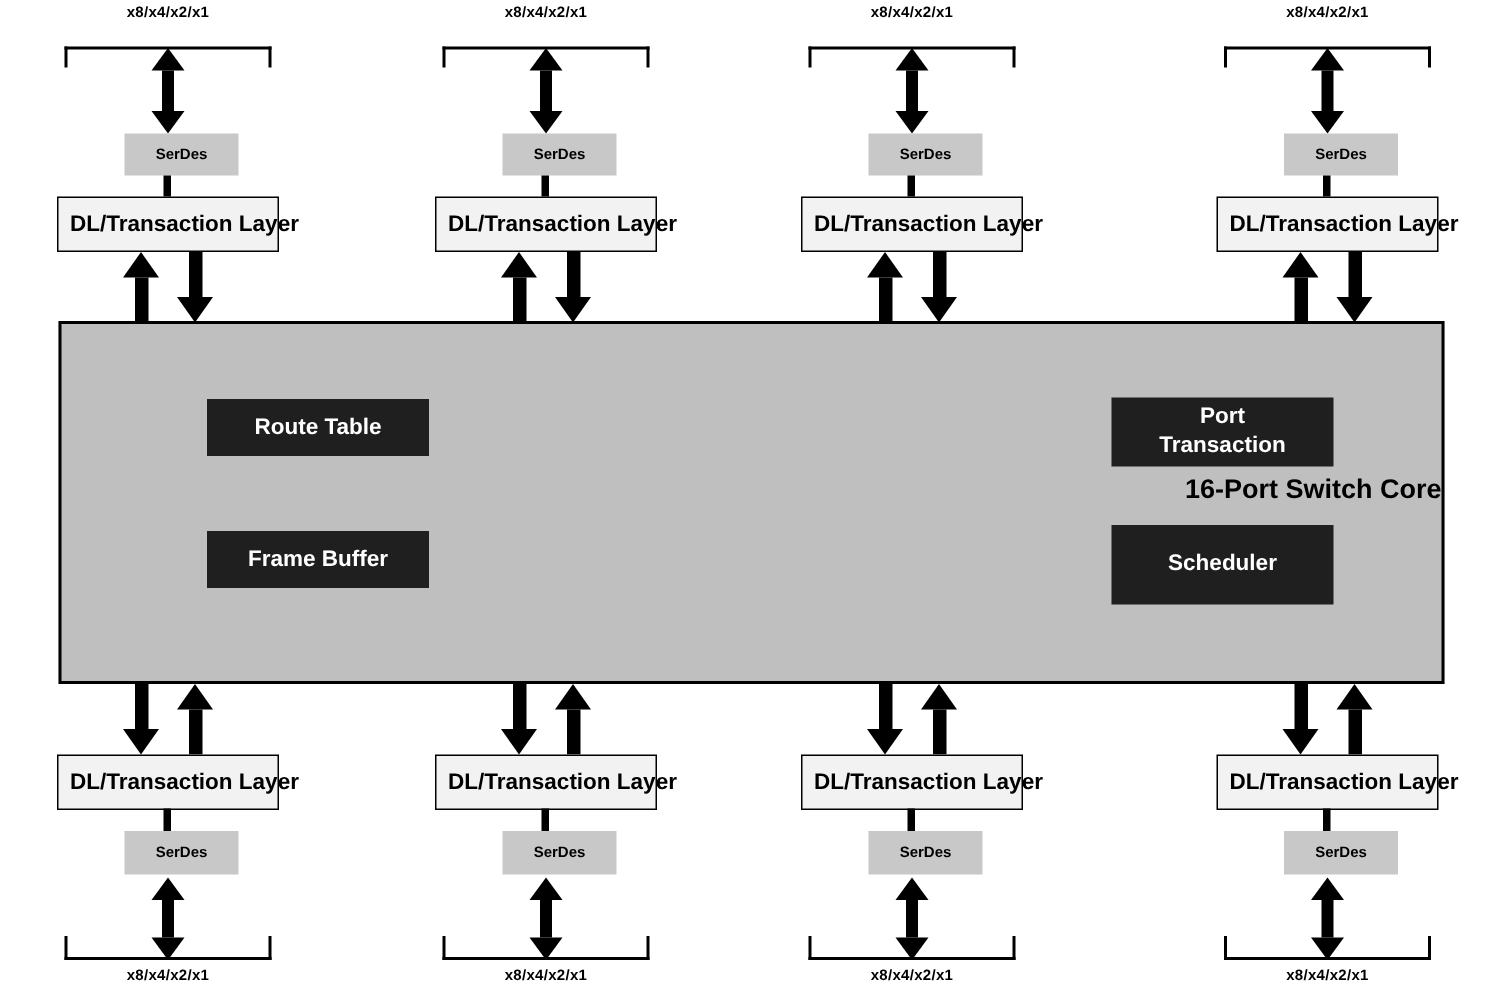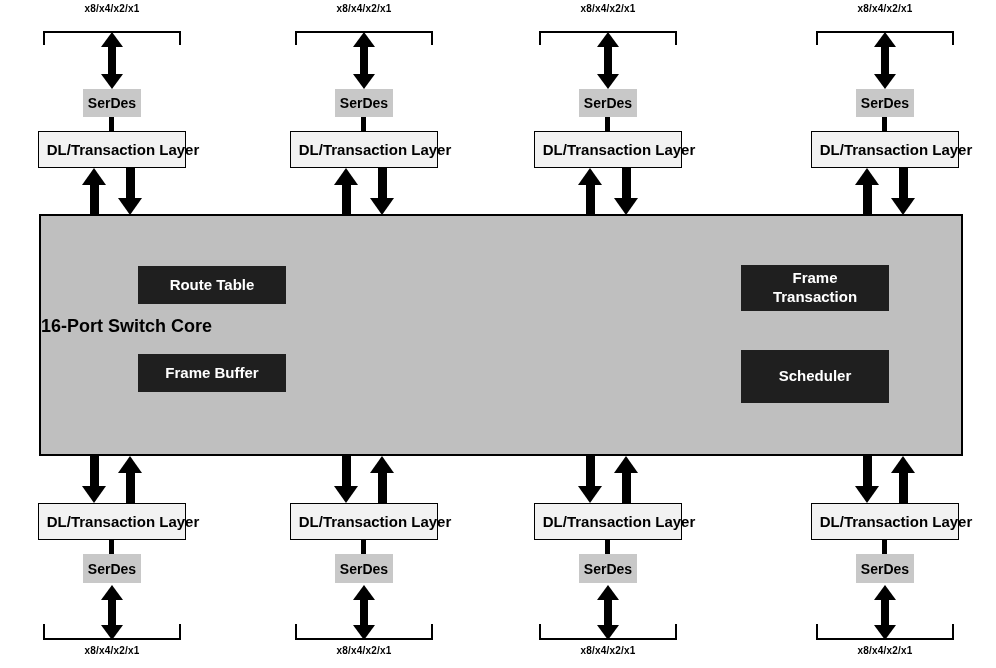--- a/index.html
+++ b/index.html
@@ -18,22 +18,22 @@
   .bracket{position:absolute;left:5px;width:138px;box-sizing:border-box;}
   .top .bracket{top:31px;height:14px;border-top:2px solid #000;border-left:2px solid #000;border-right:2px solid #000;}
   .bottom .bracket{top:168px;height:16px;border-bottom:2px solid #000;border-left:2px solid #000;border-right:2px solid #000;}
   .biarrow{position:absolute;left:63px;width:22px;display:flex;flex-direction:column;align-items:center;}
   .top .biarrow{top:32px;height:57px;}
   .bottom .biarrow{top:129px;height:55px;}
   .biarrow .head-up{width:0;height:0;border-left:11px solid transparent;border-right:11px solid transparent;border-bottom:15px solid var(--arrow,#000);}
   .biarrow .head-down{width:0;height:0;border-left:11px solid transparent;border-right:11px solid transparent;border-top:15px solid var(--arrow,#000);}
   .biarrow .bshaft{width:8px;flex:1;background:var(--arrow,#000);}
   .serdes{
-    position:absolute;left:45px;width:58px;background:var(--serdes-fill,#c8c8c8);
-    display:flex;align-items:center;justify-content:center;font-size:14px;
+    position:absolute;left:45px;width:76px;background:var(--serdes-fill,#c8c8c8);
+    display:flex;align-items:center;justify-content:center;font-size:10px;
   }
   .top .serdes{top:89px;height:28px;}
   .bottom .serdes{top:98px;height:29px;}
   .connector{position:absolute;left:71px;width:5px;background:#000;}
   .top .connector{top:117px;height:15px;}
   .bottom .connector{top:83px;height:15px;}
   .dlbox{
     position:absolute;left:0;width:148px;box-sizing:border-box;
     border:1.5px solid #000;background:var(--dl-fill,#f2f2f2);
     display:flex;align-items:center;justify-content:center;
@@ -47,21 +47,21 @@
   .aleft{left:44px;}
   .aright{left:80px;}
   .arrow .head-up{width:0;height:0;border-left:12px solid transparent;border-right:12px solid transparent;border-bottom:17px solid var(--arrow,#000);}
   .arrow .head-down{width:0;height:0;border-left:12px solid transparent;border-right:12px solid transparent;border-top:17px solid var(--arrow,#000);}
   .arrow .shaft{width:9px;flex:1;background:var(--arrow,#000);}
   
   .core{
     position:absolute;left:39px;top:214px;width:924px;height:242px;box-sizing:border-box;
     background:var(--core-fill,#bfbfbf);border:2px solid #000;
   }
-  .core-title{position:absolute;left:0;top:100px;width:100%;text-align:left;font-size:18px;}
+  .core-title{position:absolute;left:0;top:100px;width:100%;text-align:right;font-size:18px;}
   .block{
     position:absolute;background:var(--block-fill,#1f1f1f);color:#fff;
     display:flex;flex-direction:column;align-items:center;justify-content:center;
     font-size:15px;line-height:1.25;text-align:center;
   }
   .block.route{left:97px;top:50px;width:148px;height:38px;}
   .block.frame{left:97px;top:138px;width:148px;height:38px;}
   .block.arb{left:700px;top:49px;width:148px;height:46px;}
   .block.sched{left:700px;top:134px;width:148px;height:53px;}
 </style>
@@ -152,21 +152,21 @@
         <div class="shaft"></div>
         <div class="head-down"></div>
       </div>
   </div>
 
   <div class="core">
     <div class="core-title">16-Port Switch Core</div>
     <div class="block route">Route Table</div>
     <div class="block frame">Frame Buffer</div>
     <div class="block arb">
-      <span>Frame</span>
+      <span>Port</span>
       <span>Transaction</span>
     </div>
     <div class="block sched">Scheduler</div>
   </div>
 
   <div class="pgroup bottom" style="left:38px">
     <div class="arrow aleft">
         <div class="shaft"></div>
         <div class="head-down"></div>
       </div>

